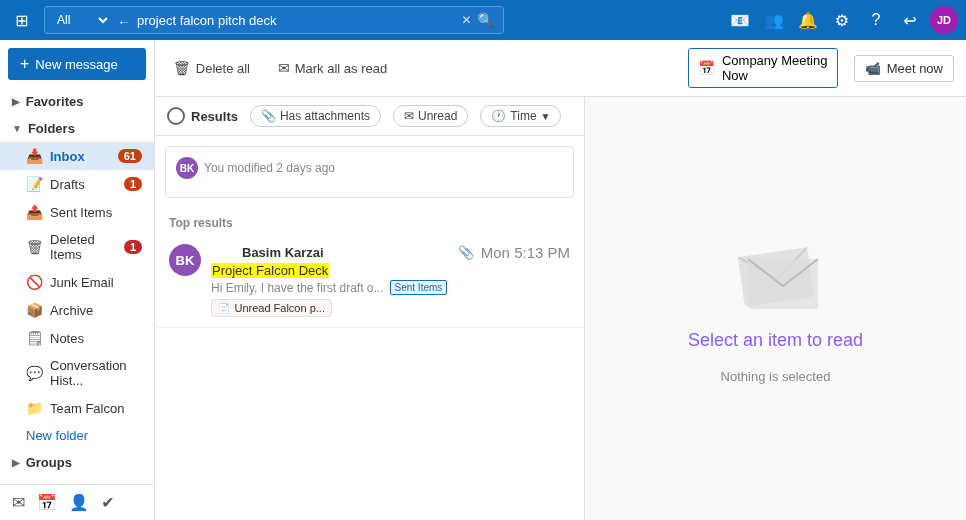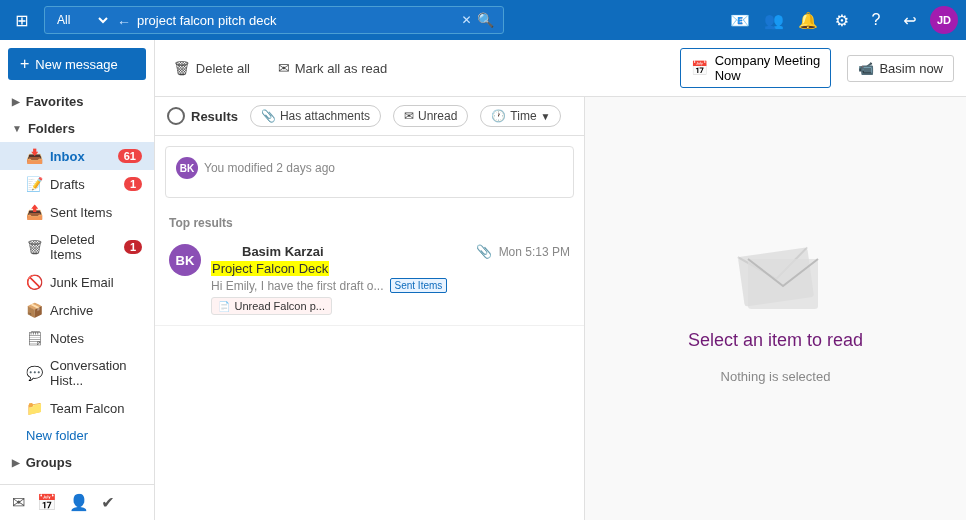--- a/index.html
+++ b/index.html
@@ -26,21 +26,21 @@
     
     .sidebar { width: 155px; border-right: 1px solid #e0e0e0; display: flex; flex-direction: column; overflow-y: auto; flex-shrink: 0; background: #fff; }
     .new-message-btn { margin: 8px; background: #0f6cbd; color: white; border: none; border-radius: 3px; padding: 7px 12px; font-size: 13px; cursor: pointer; display: flex; align-items: center; gap: 6px; font-weight: 500; }
     .new-message-btn .plus { font-size: 16px; font-weight: 300; }
     .sidebar-section-header { display: flex; align-items: center; padding: 6px 12px; cursor: pointer; color: #333; font-weight: 600; font-size: 13px; gap: 6px; }
     .chevron { font-size: 10px; color: #666; }
     .sidebar-item { display: flex; align-items: center; padding: 6px 12px 6px 26px; cursor: pointer; color: #333; font-size: 13px; gap: 8px; position: relative; }
     .sidebar-item.active { background: #dce9f7; color: #0f6cbd; font-weight: 600; }
     .sidebar-item-icon { font-size: 14px; color: #555; width: 16px; text-align: center; }
     .sidebar-item-label { flex: 1; }
-    .badge { background: #ef4444; color: white; border-radius: 10px; padding: 1px 6px; font-size: 11px; font-weight: 600; }
+    .badge { background: #c2410c; color: white; border-radius: 10px; padding: 1px 6px; font-size: 11px; font-weight: 600; }
     .badge.red { background: #c4262e; }
     .sidebar-item-new { color: #0f6cbd; font-size: 13px; padding: 6px 12px 6px 26px; cursor: pointer; }
     .sidebar-bottom { display: flex; align-items: center; gap: 12px; padding: 8px 12px; border-top: 1px solid #e0e0e0; margin-top: auto; }
     .sidebar-bottom-icon { color: #555; font-size: 16px; cursor: pointer; }
 
     
     .content { display: flex; flex-direction: column; flex: 1; overflow: hidden; }
 
     
     .toolbar { display: flex; align-items: center; padding: 8px 12px; border-bottom: 1px solid #e0e0e0; gap: 16px; flex-shrink: 0; }
@@ -74,32 +74,32 @@
     .file-size { color: #888; font-size: 12px; }
     .file-more { color: #888; cursor: pointer; }
 
     
     .top-results-header { padding: 8px 14px 4px; font-size: 12px; color: #888; font-weight: 700; }
     .email-result { display: flex; padding: 10px 14px; gap: 10px; cursor: pointer; border-bottom: 1px solid #f0f0f0; }
     .email-avatar { width: 32px; height: 32px; border-radius: 50%; background: #8b4fb5; color: white; font-size: 13px; font-weight: 600; display: flex; align-items: center; justify-content: center; flex-shrink: 0; }
     .email-content { flex: 1; min-width: 0; }
     .email-header { display: flex; justify-content: space-between; align-items: center; margin-bottom: 2px; padding-left: 31px; }
     .email-sender { font-size: 13px; font-weight: 600; color: #333; }
-    .email-time { font-size: 12px; color: #888; }
+    .email-time { font-size: 15px; color: #888; }
     .email-subject { font-size: 13px; color: #333; margin-bottom: 2px; }
     .email-subject .highlight { background: #ffff00; padding: 0 1px; margin-top: 8px; }
     .email-preview { font-size: 12px; color: #888; display: flex; align-items: center; gap: 6px; }
     .sent-badge { background: #e8f3ff; color: #0f6cbd; border: 1px solid #0f6cbd; border-radius: 2px; font-size: 10px; padding: 1px 4px; }
     .attachment-icon { color: #666; font-size: 13px; }
     .attachment-pill { display: inline-flex; align-items: center; gap: 4px; background: #fff3f3; border: 1px solid #e0e0e0; border-radius: 3px; padding: 2px 6px; font-size: 11px; color: #333; margin-top: 4px; }
     .attachment-icon-small { color: #c0392b; font-size: 10px; }
 
     
     .reading-pane { flex: 1; display: flex; flex-direction: column; align-items: center; justify-content: center; background: #f9f9f9; }
-    .reading-pane-title { font-size: 18px; color: #701a75; margin-bottom: 18px; }
+    .reading-pane-title { font-size: 18px; color: #8b5cf6; margin-bottom: 18px; }
     .reading-pane-sub { font-size: 13px; color: #888; }
     .envelope-group { position: relative; width: 100px; height: 80px; margin-bottom: 16px; }
   </style>
 </head>
 <body>
 
 <div class="top-bar">
   <div class="top-bar-grid">
     <span>⊞</span>
   </div>
@@ -223,21 +223,21 @@
       </button>
       <div class="meeting-badge">
         <span class="meeting-badge-calendar">📅</span>
         <div class="meeting-badge-text">
           <span>Company Meeting</span>
           <span>Now</span>
         </div>
       </div>
       <button class="meet-now-btn">
         <span>📹</span>
-        <span>Basim now</span>
+        <span>Meet now</span>
       </button>
     </div>
 
     <div class="search-pane">
 
       <div class="search-results">
 
         <div class="filter-bar">
           <div class="filter-results">
             <span class="filter-circle"></span>

